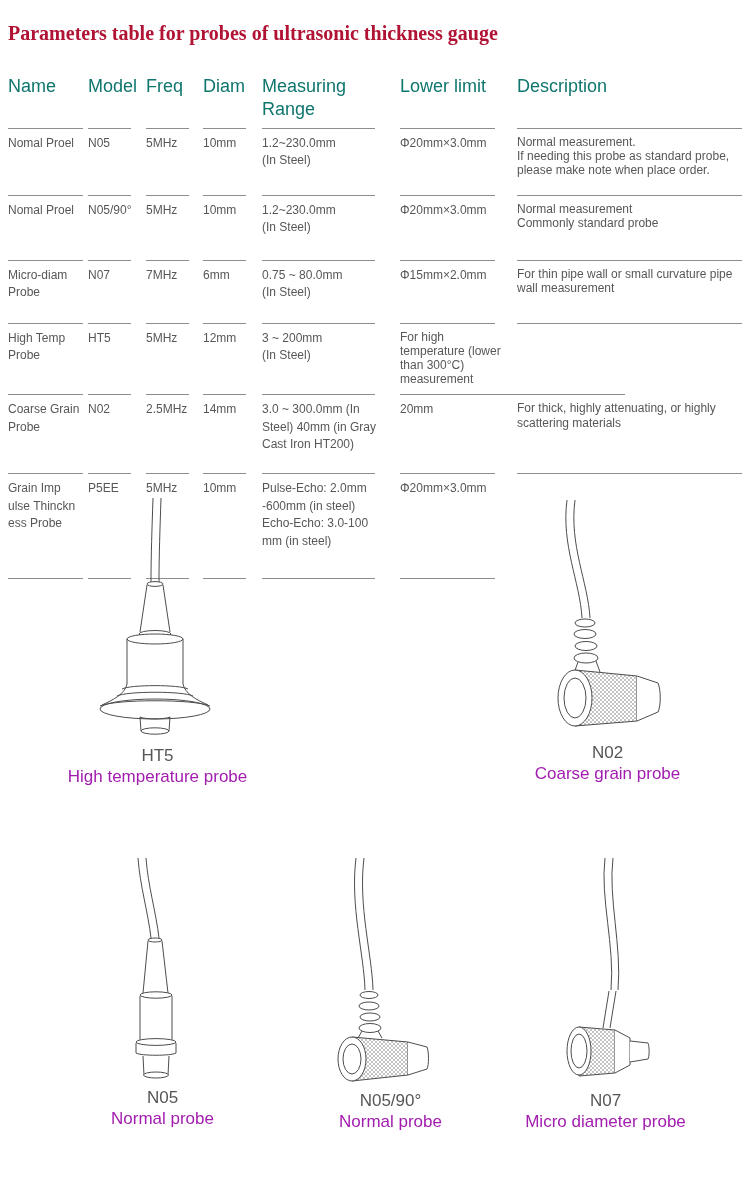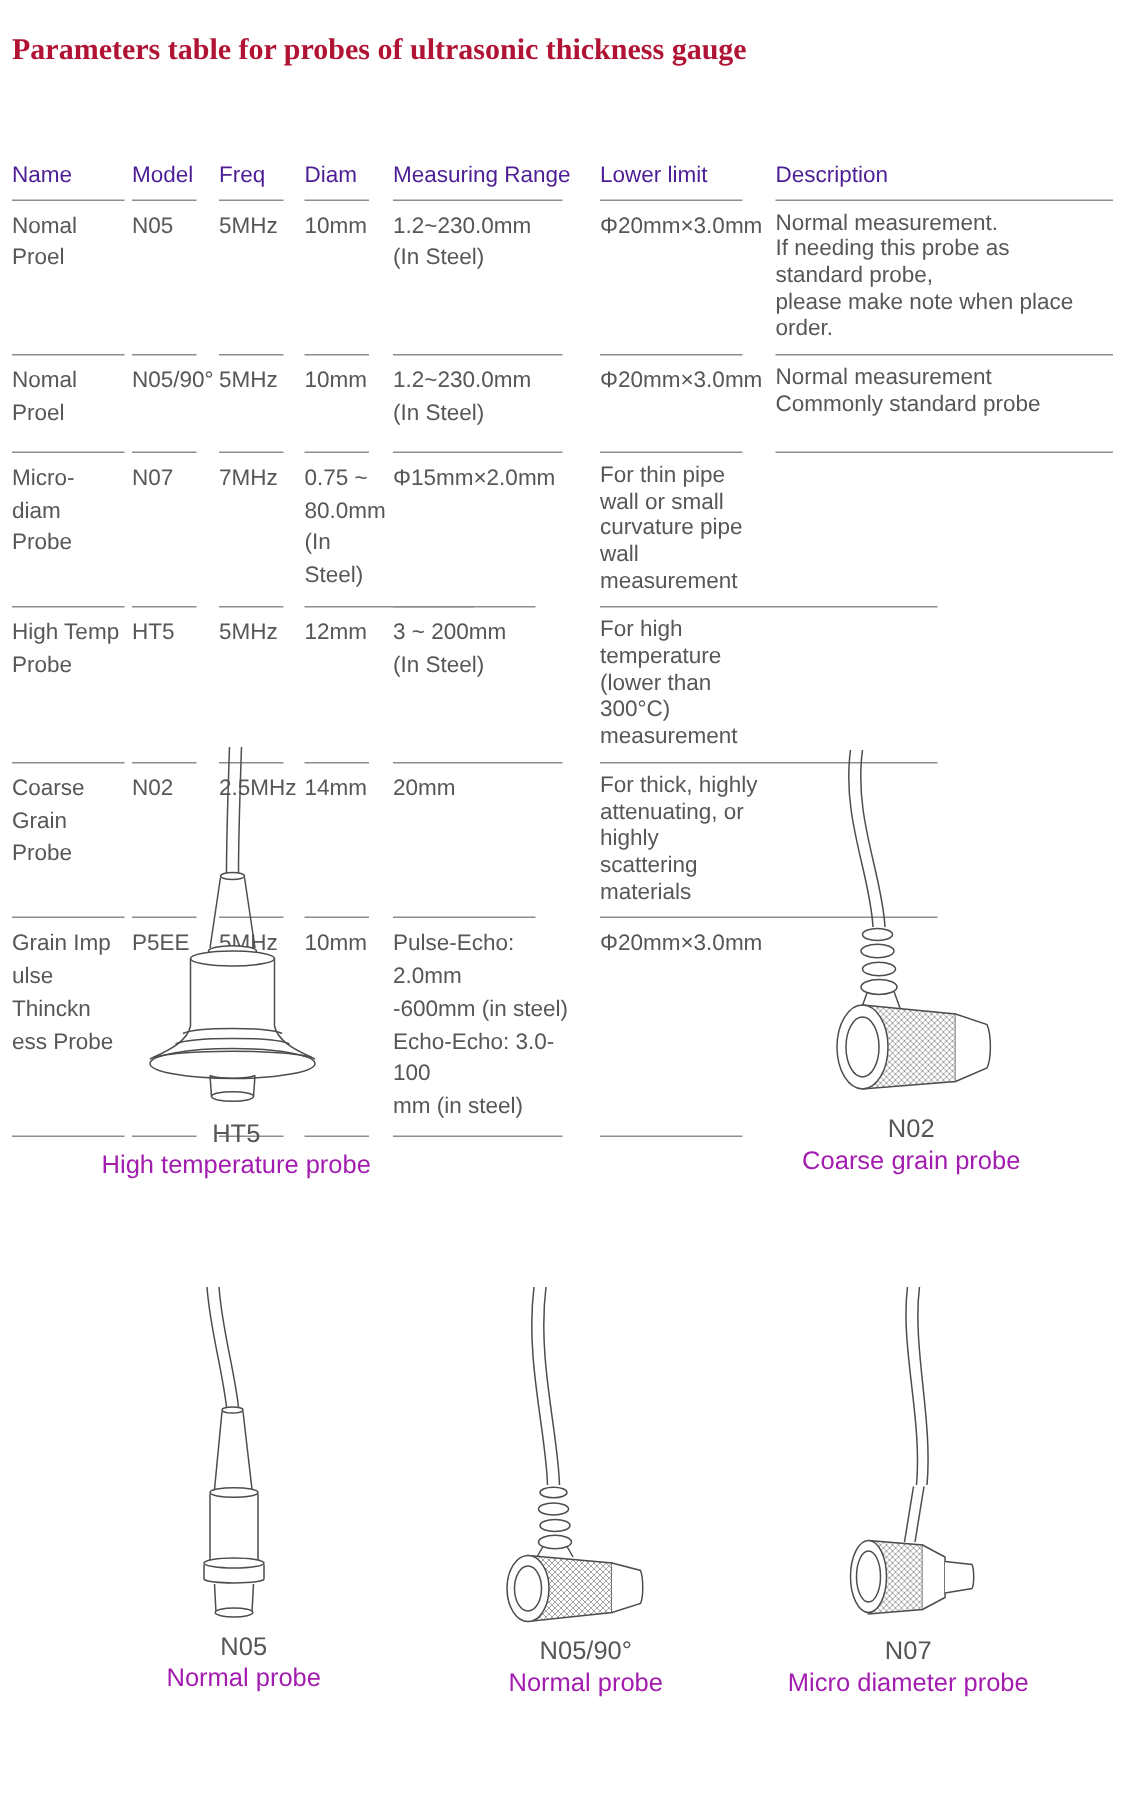--- a/index.html
+++ b/index.html
@@ -7,31 +7,31 @@
         font-family:"Liberation Sans",sans-serif;color:#565656;text-decoration:underline;}
 
   
   .title{position:absolute;left:8px;top:22px;width:720px;
          font-family:"Liberation Serif",serif;font-weight:bold;font-size:20px;
          color:#b01333;}
 
   
   .ptable{position:absolute;left:8px;top:72px;width:734px;}
   .trow{display:grid;grid-template-columns:80px 58px 57px 59px 138px 117px 225px;}
-  .cell{position:relative;font-size:15px;line-height:1.45;color:#575757;
+  .cell{position:relative;font-size:12px;line-height:1.45;color:#575757;
         padding:6px 8px 9px 0;white-space:pre-line;}
   .cell::after{content:"";position:absolute;left:0;bottom:0;height:1px;background:#8d8d8d;}
   .c-name::after{width:75px}
   .c-model::after{width:43px}
   .c-freq::after{width:43px}
   .c-diam::after{width:43px}
   .c-range::after{width:113px}
   .c-lower::after{width:95px}
   .c-desc::after{width:225px}
-  .head .cell{font-size:15px;color:#4c1d95;padding:3px 0 7px 0;line-height:1.3;margin-top:32px;}
+  .head .cell{font-size:18px;color:#0f766e;padding:3px 0 7px 0;line-height:1.3;}
   .c-desc{line-height:1.18;}
   .r1{min-height:52px}.r2{min-height:50px}.r3{min-height:48px}
   .r4{min-height:47px}.r5{min-height:64px}.r6{min-height:90px}
 
   
   .fig{position:absolute;text-align:center;}
   .fig svg{display:block;margin:0 auto;}
   .fig .model{font-size:17px;line-height:21px;color:#565656;margin-top:7px;}
   .fig .label{font-size:17px;line-height:21px;color:#a21caf;}
   .f-ht5{left:55px;top:498px;width:205px;}
@@ -81,20 +81,21 @@
       <div class="cell c-lower r2">Φ20mm×3.0mm</div>
       <div class="cell c-desc r2">Normal measurement
 Commonly standard probe</div>
     </div>
 
     <div class="trow">
       <div class="cell c-name r3">Micro-diam
 Probe</div>
       <div class="cell c-model r3">N07</div>
       <div class="cell c-freq r3">7MHz</div>
+      <div class="cell c-diam r3">6mm</div>
       <div class="cell c-range r3">0.75 ~ 80.0mm
  (In Steel)</div>
       <div class="cell c-lower r3">Φ15mm×2.0mm</div>
       <div class="cell c-desc r3">For thin pipe wall or small curvature pipe
 wall measurement</div>
     </div>
 
     <div class="trow">
       <div class="cell c-name r4">High Temp
 Probe</div>
@@ -106,20 +107,23 @@
       <div class="cell c-desc r4">For high temperature (lower than 300°C)
 measurement</div>
     </div>
 
     <div class="trow">
       <div class="cell c-name r5">Coarse Grain
 Probe</div>
       <div class="cell c-model r5">N02</div>
       <div class="cell c-freq r5">2.5MHz</div>
       <div class="cell c-diam r5">14mm</div>
+      <div class="cell c-range r5">3.0 ~ 300.0mm  (In
+Steel)  40mm (in Gray
+Cast Iron HT200)</div>
       <div class="cell c-lower r5">20mm</div>
       <div class="cell c-desc r5">For thick, highly attenuating, or highly
 scattering materials</div>
     </div>
 
     <div class="trow">
       <div class="cell c-name r6">Grain Imp
 ulse Thinckn
 ess Probe</div>
       <div class="cell c-model r6">P5EE</div>

